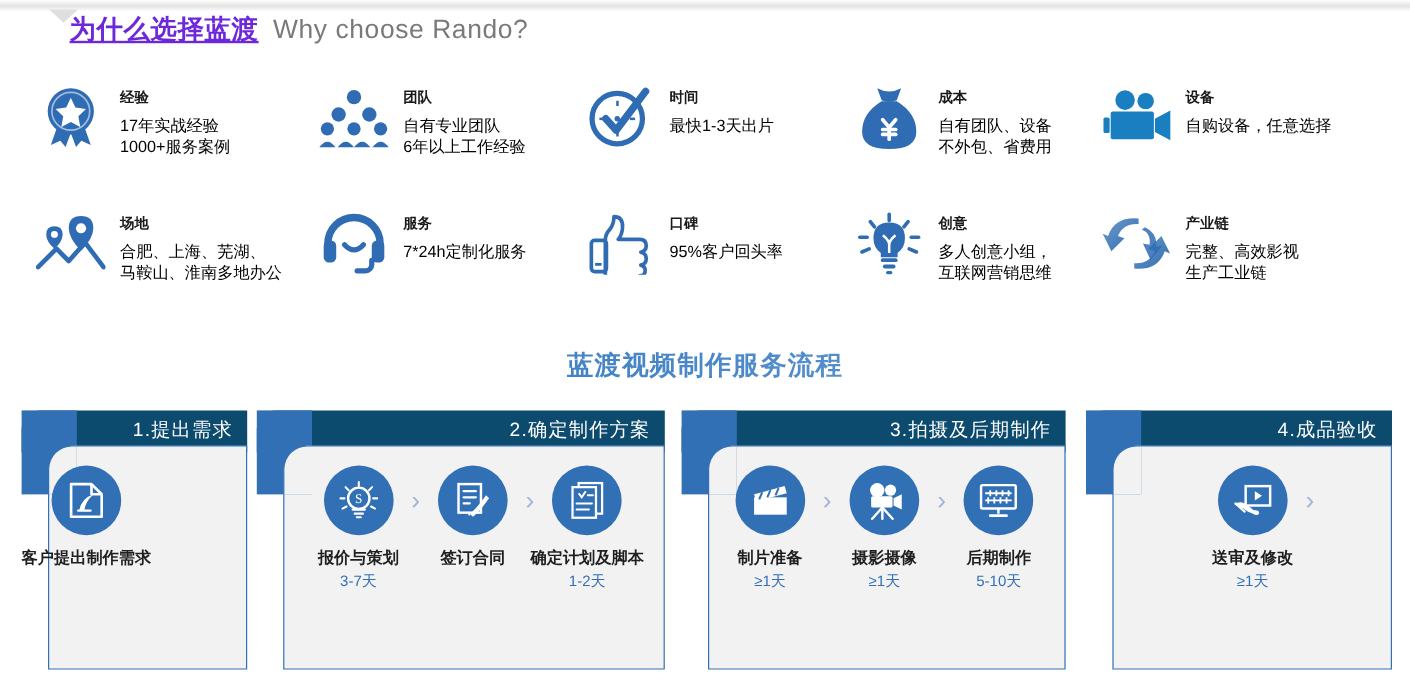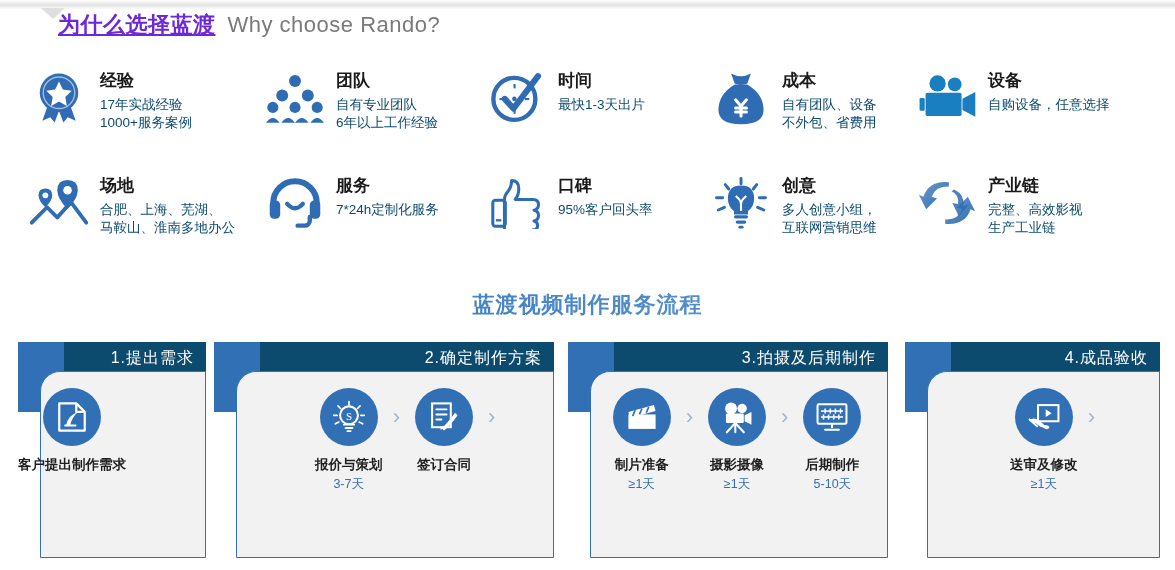--- a/index.html
+++ b/index.html
@@ -43,25 +43,25 @@
   .feat-row.row2{ height:90px; }
   .feat{
     display:flex; align-items:flex-start;
   }
   .feat-ico{
     flex:0 0 auto; width:62px; height:60px;
     display:flex; align-items:center; justify-content:center;
   }
   .feat-txt{ padding-left:10px; padding-top:2px; }
   .feat-title{
-    font-size:17px; font-weight:bold; color:#1a1a1a;
+    font-size:12px; font-weight:bold; color:#1a1a1a;
     line-height:22px; margin-bottom:4px;
   }
   .feat-desc{
-    font-size:13.5px; color:#0c4a6e; line-height:18px; white-space:pre-line;
+    font-size:13.5px; color:#000000; line-height:18px; white-space:pre-line;
   }
 
   
   .c0{ width:236px; } .c1{ width:222px; } .c2{ width:224px; }
   .c3{ width:206px; } .c4{ width:240px; }
 
   
   .flow-title{
     position:absolute; top:290px; left:0; width:1175px;
     text-align:center; font-size:22px; font-weight:bold;
@@ -410,20 +410,36 @@
                 <path d="M11 23 h6"></path>
             </g>
             <path d="M17 33 q6 -4 16 -18 l3 3 q-10 14 -16 18 z" fill="#ffffff"></path>
             <path d="M15 34 l3 -2 l-1 3 z" fill="#ffffff"></path>
           </svg>
         </div>
         <div class="step-label">签订合同</div>
         <div class="step-dur"></div>
       </div>
       <div class="step-arrow">›</div>
+      <div class="step">
+        <div class="step-circle">
+          <svg width="34" height="34" viewBox="0 0 40 40">
+            <rect x="12" y="3" width="23" height="30" fill="none" stroke="#ffffff" stroke-width="2.2"></rect>
+            <rect x="6" y="7" width="23" height="30" fill="#3270b5" stroke="#ffffff" stroke-width="2.2"></rect>
+            <path d="M12 13 l3 4 l4 -6" fill="none" stroke="#ffffff" stroke-width="2"></path>
+            <g stroke="#ffffff" stroke-width="2" stroke-linecap="round">
+              <path d="M21 15 h5"></path>
+                <path d="M10 23 h15"></path>
+                <path d="M10 29 h12"></path>
+            </g>
+          </svg>
+        </div>
+        <div class="step-label">确定计划及脚本</div>
+        <div class="step-dur">1-2天</div>
+      </div>
     </div>
   </div>
 
   <div class="card" style="left:550px; width:320px;">
     <div class="card-head">
       <div class="card-head-label">3.拍摄及后期制作</div>
     </div>
     <div class="card-body"></div>
     <div class="card-blue-corner"></div>
     <div class="steps" style="padding-left:18px;">

